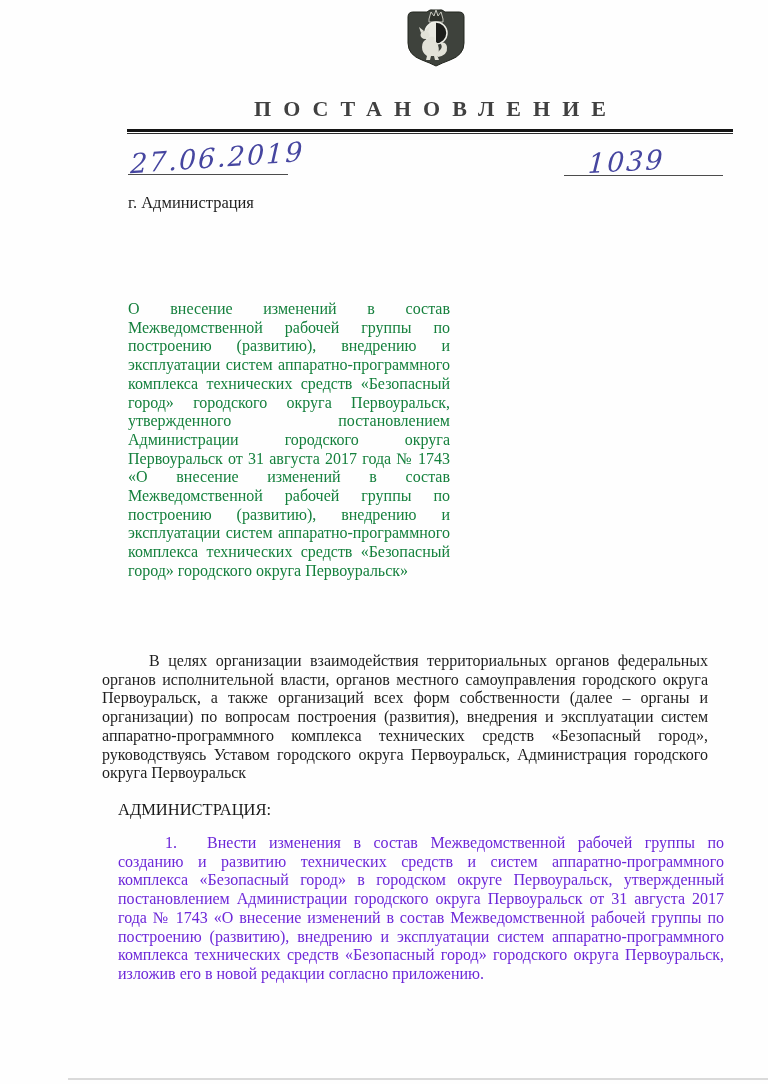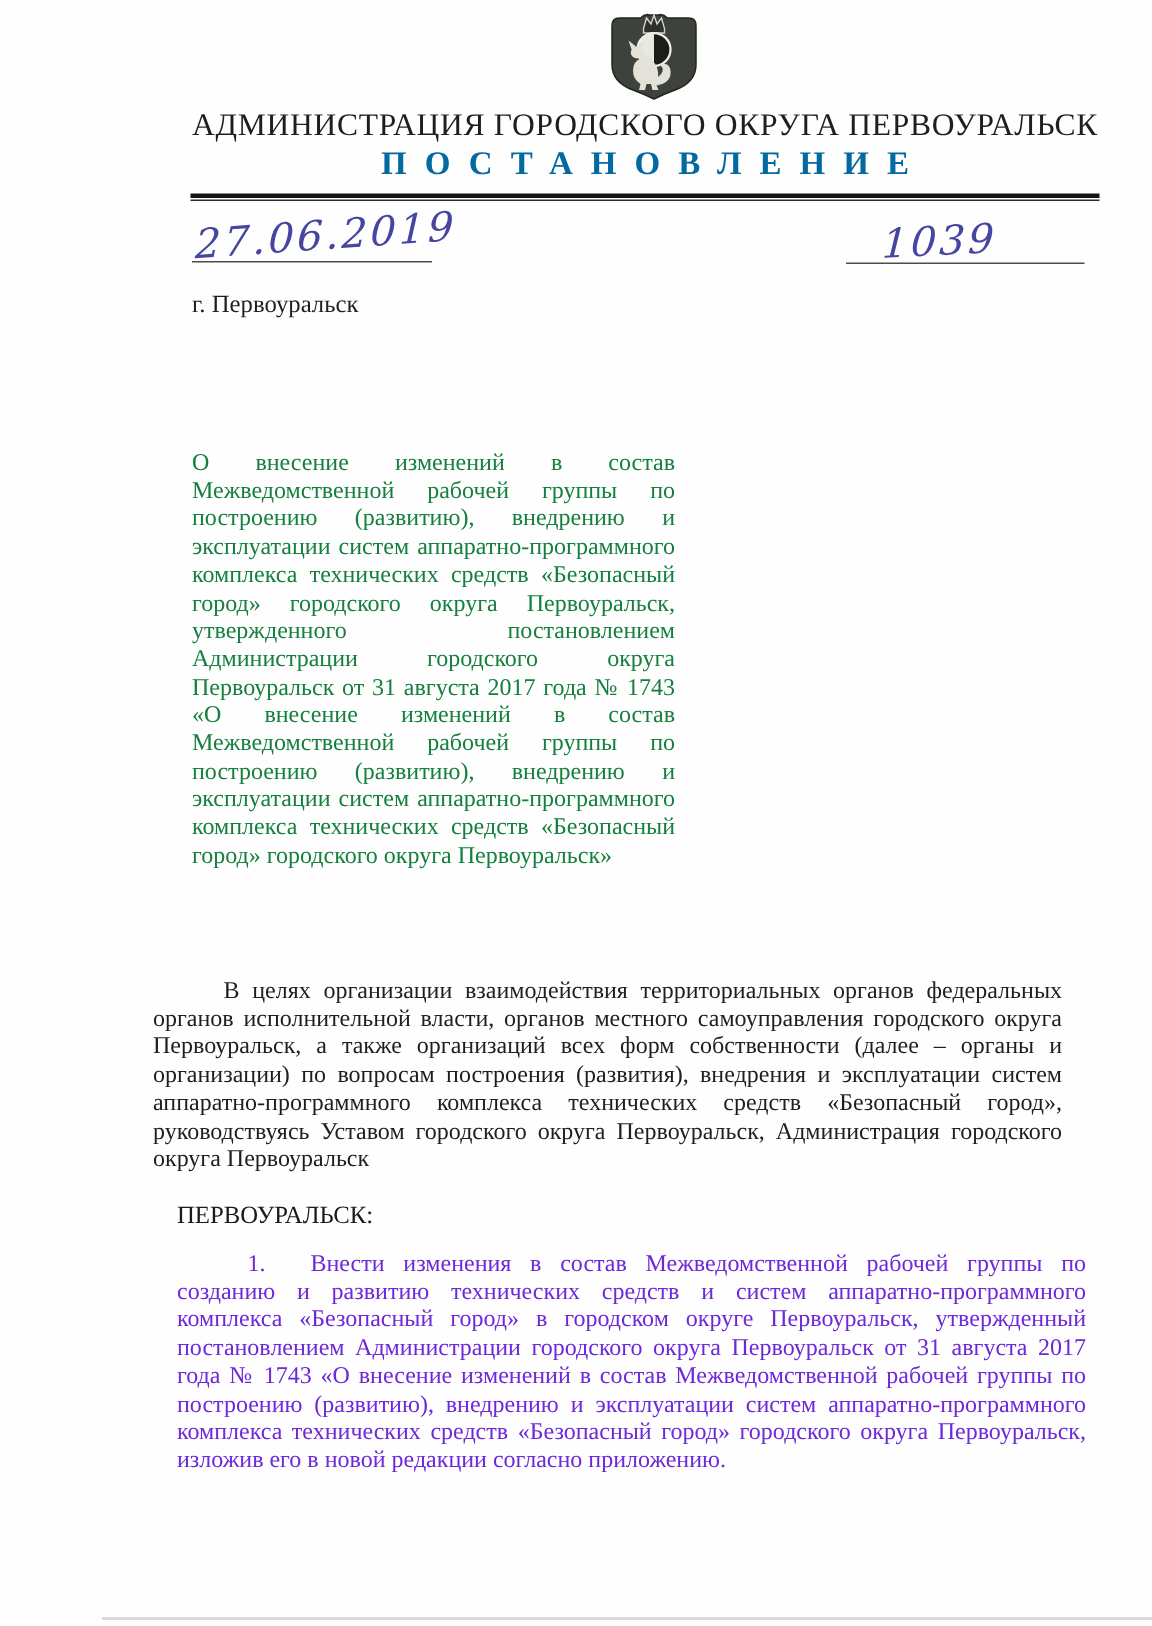--- a/index.html
+++ b/index.html
@@ -16,21 +16,21 @@
   .crest{position:absolute;left:402px;top:7px;width:68px;height:62px;}
   
   .org-name{
     position:absolute;left:97px;top:71px;width:666px;
     text-align:center;font-size:21px;letter-spacing:0.5px;color:#1e1e1e;
     white-space:nowrap;
   }
   .doc-type{
     position:absolute;left:97px;top:96px;width:666px;
     text-align:center;font-weight:bold;font-size:22px;
-    letter-spacing:12px;text-indent:12px;color:#0369a1;
+    letter-spacing:12px;text-indent:12px;color:#404040;
     white-space:nowrap;
   }
   .rule{position:absolute;left:127px;top:129px;width:606px;}
   .rule .l1{height:2.5px;background:#151515;}
   .rule .l2{height:1.3px;background:#2b2b2b;margin-top:1.6px;}
   
   .hw{
     position:absolute;
     font-family:"DejaVu Serif", serif;
     font-style:italic;
@@ -85,38 +85,37 @@
       <path d="M36,50 Q46,48 45,40 Q44,34 38,36 Q42,40 37,44 Q34,46 33,47 Z" fill="#e2e2d8"></path>
       <path d="M25,32 Q20,34 20,40 Q20,46 25,49 L24,53 L28,53 L29,49 L32,49 L33,53 L37,53 L35,48
                Q38,44 36,38 Q34,33 29,31 Z" fill="#e2e2d8"></path>
       <ellipse cx="23" cy="28" rx="4.5" ry="4" fill="#e2e2d8"></ellipse>
       <path d="M19,26 L17,20 L22,24 Z" fill="#e2e2d8"></path>
       <path d="M26,25 L28,20 L23,23 Z" fill="#e2e2d8"></path>
       <path d="M26,31 Q30,28 33,31 L31,35 Q27,34 26,33 Z" fill="#e2e2d8"></path>
     </svg>
   </div>
 
-  <div class="org-name">АДМИНИСТРАЦИЯ ГОРОДСКОГО ОКРУГА ПЕРВОУРАЛЬСК</div>
   <div class="doc-type">ПОСТАНОВЛЕНИЕ</div>
 
   <div class="rule">
     <div class="l1"></div>
       <div class="l2"></div>
   </div>
 
   <div class="hw hw-date" style="color: rgb(70, 70, 160);">27.06.2019</div>
   <div class="sign-line date-line"></div>
   <div class="hw hw-num" style="color: rgb(70, 70, 160);">1039</div>
   <div class="sign-line num-line"></div>
 
-  <div class="city">г. Первоуральск</div>
+  <div class="city">г. Администрация</div>
 
   <div class="doc-title">О внесение изменений в состав Межведомственной рабочей группы по построению (развитию), внедрению и эксплуатации систем аппаратно-программного комплекса технических средств «Безопасный город» городского округа Первоуральск, утвержденного постановлением Администрации городского округа Первоуральск от 31 августа 2017 года № 1743 «О внесение изменений в состав Межведомственной рабочей группы по построению (развитию), внедрению и эксплуатации систем аппаратно-программного комплекса технических средств «Безопасный город» городского округа Первоуральск»</div>
 
   <div class="preamble">В целях организации взаимодействия территориальных органов федеральных органов исполнительной власти, органов местного самоуправления городского округа Первоуральск, а также организаций всех форм собственности (далее – органы и организации) по вопросам построения (развития), внедрения и эксплуатации систем аппаратно-программного комплекса технических средств «Безопасный город», руководствуясь Уставом городского округа Первоуральск, Администрация городского округа Первоуральск</div>
 
-  <div class="resolves">ПЕРВОУРАЛЬСК:</div>
+  <div class="resolves">АДМИНИСТРАЦИЯ:</div>
 
   <div class="item"><span>1.</span><span class="tab"></span><span>Внести изменения в состав Межведомственной рабочей группы по созданию и развитию технических средств и систем аппаратно-программного комплекса «Безопасный город» в городском округе Первоуральск, утвержденный постановлением Администрации городского округа Первоуральск от 31 августа 2017 года № 1743 «О внесение изменений в состав Межведомственной рабочей группы по построению (развитию), внедрению и эксплуатации систем аппаратно-программного комплекса технических средств «Безопасный город» городского округа Первоуральск, изложив его в новой редакции согласно приложению.</span></div>
 
   <div class="bottom-scan-line"></div>
 
 </div>
 
 </body></html>

